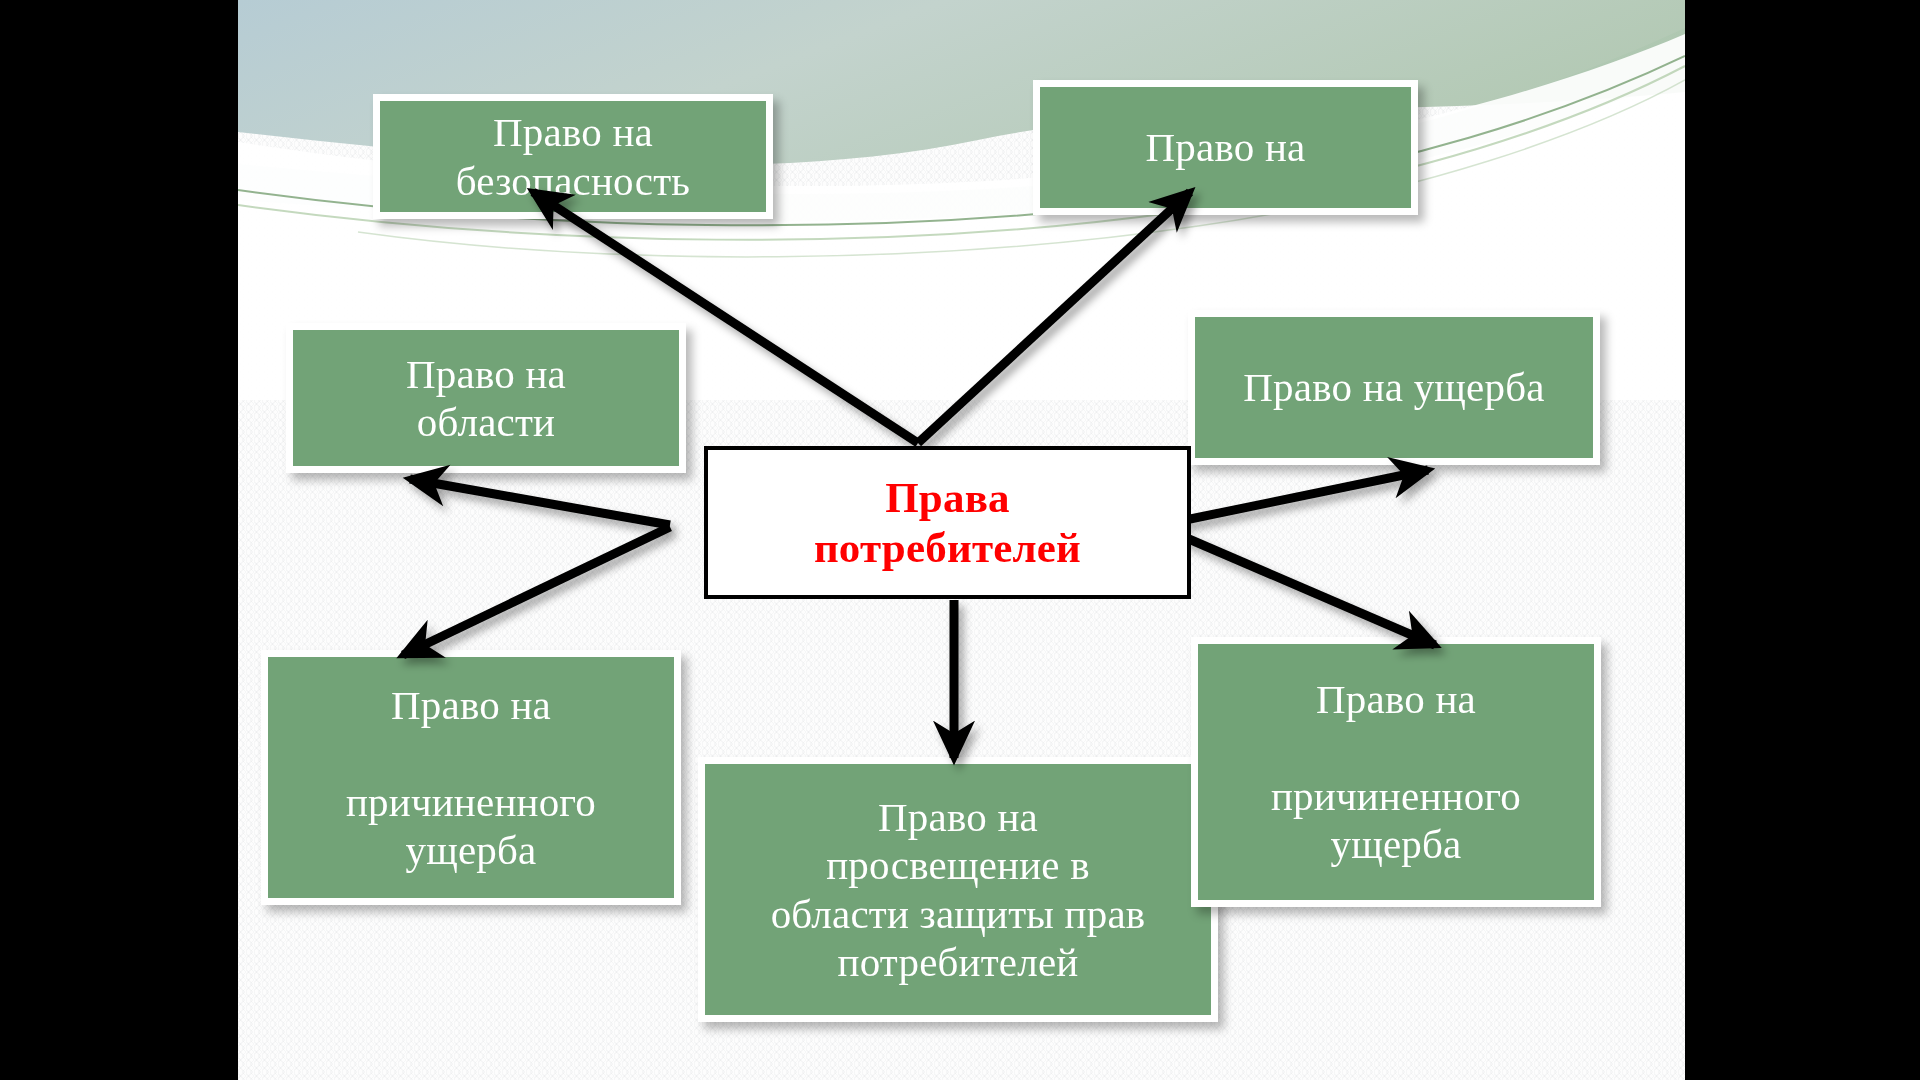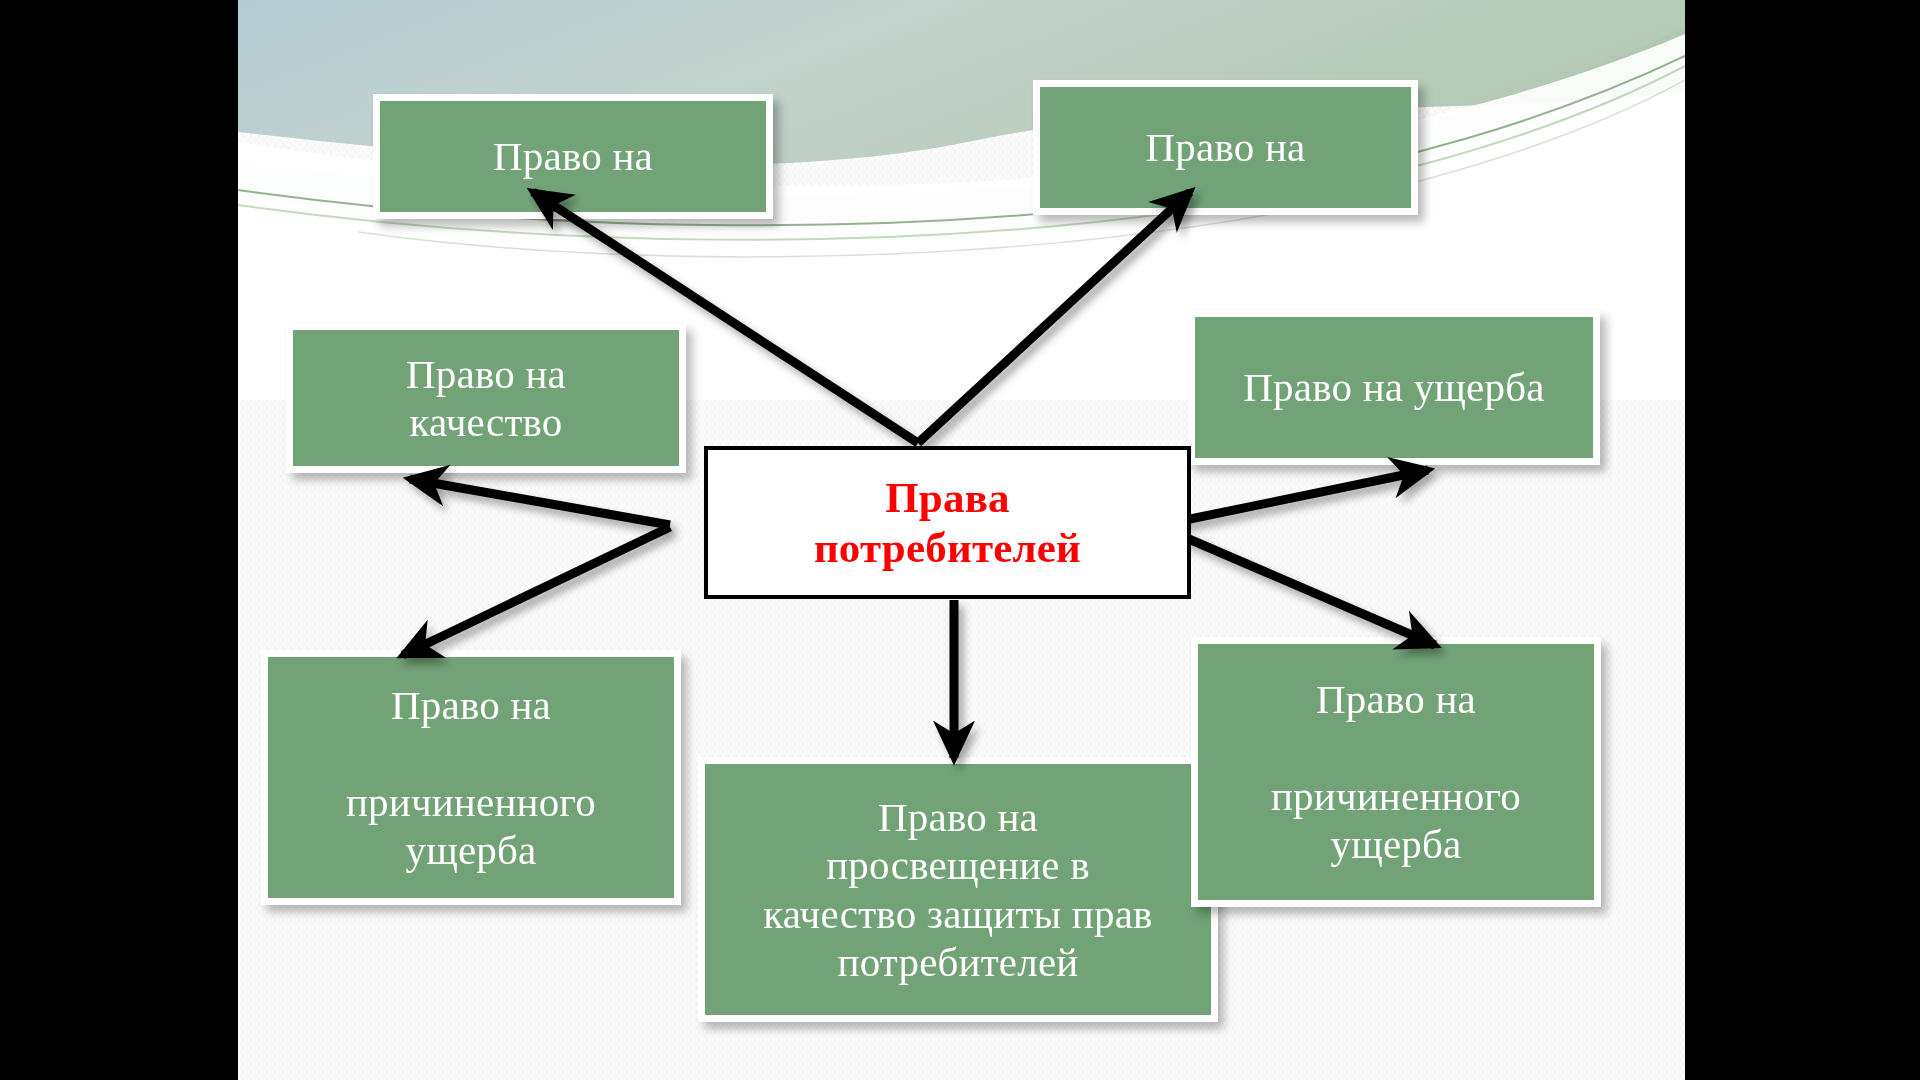--- a/index.html
+++ b/index.html
@@ -153,41 +153,41 @@
 
         <line x1="432" y1="527" x2="165" y2="655"></line>
 
         <line x1="923" y1="527" x2="1197" y2="645"></line>
 
         <line x1="716" y1="600" x2="716" y2="758"></line>
       </g>
     </svg>
 
     <div class="node" id="node-safety">
-      <span class="label"><span>Право на</span><br></span>
+      <span class="label"><span>Право на</span><br><span>безопасность</span></span>
     </div>
 
     <div class="node" id="node-information">
       <span class="label"><span>Право на</span><br></span>
     </div>
 
     <div class="node" id="node-quality">
-      <span class="label"><span>Право на</span><br><span>качество</span></span>
+      <span class="label"><span>Право на</span><br><span>области</span></span>
     </div>
 
     <div class="node" id="node-choice">
       <span class="label"><span>Право на ущерба</span></span>
     </div>
 
     <div class="node" id="node-compensation1">
       <span class="label"><span>Право на</span><br><br><span>причиненного</span><br><span>ущерба</span></span>
     </div>
 
     <div class="node" id="node-education">
-      <span class="label"><span>Право на</span><br><span>просвещение в</span><br><span>качество защиты прав</span><br><span>потребителей</span></span>
+      <span class="label"><span>Право на</span><br><span>просвещение в</span><br><span>области защиты прав</span><br><span>потребителей</span></span>
     </div>
 
     <div class="node" id="node-compensation2">
       <span class="label"><span>Право на</span><br><br><span>причиненного</span><br><span>ущерба</span></span>
     </div>
 
     <div class="node" id="node-center">
       <span class="label">
         <span>Права</span><br>
         <span>потребителей</span>

